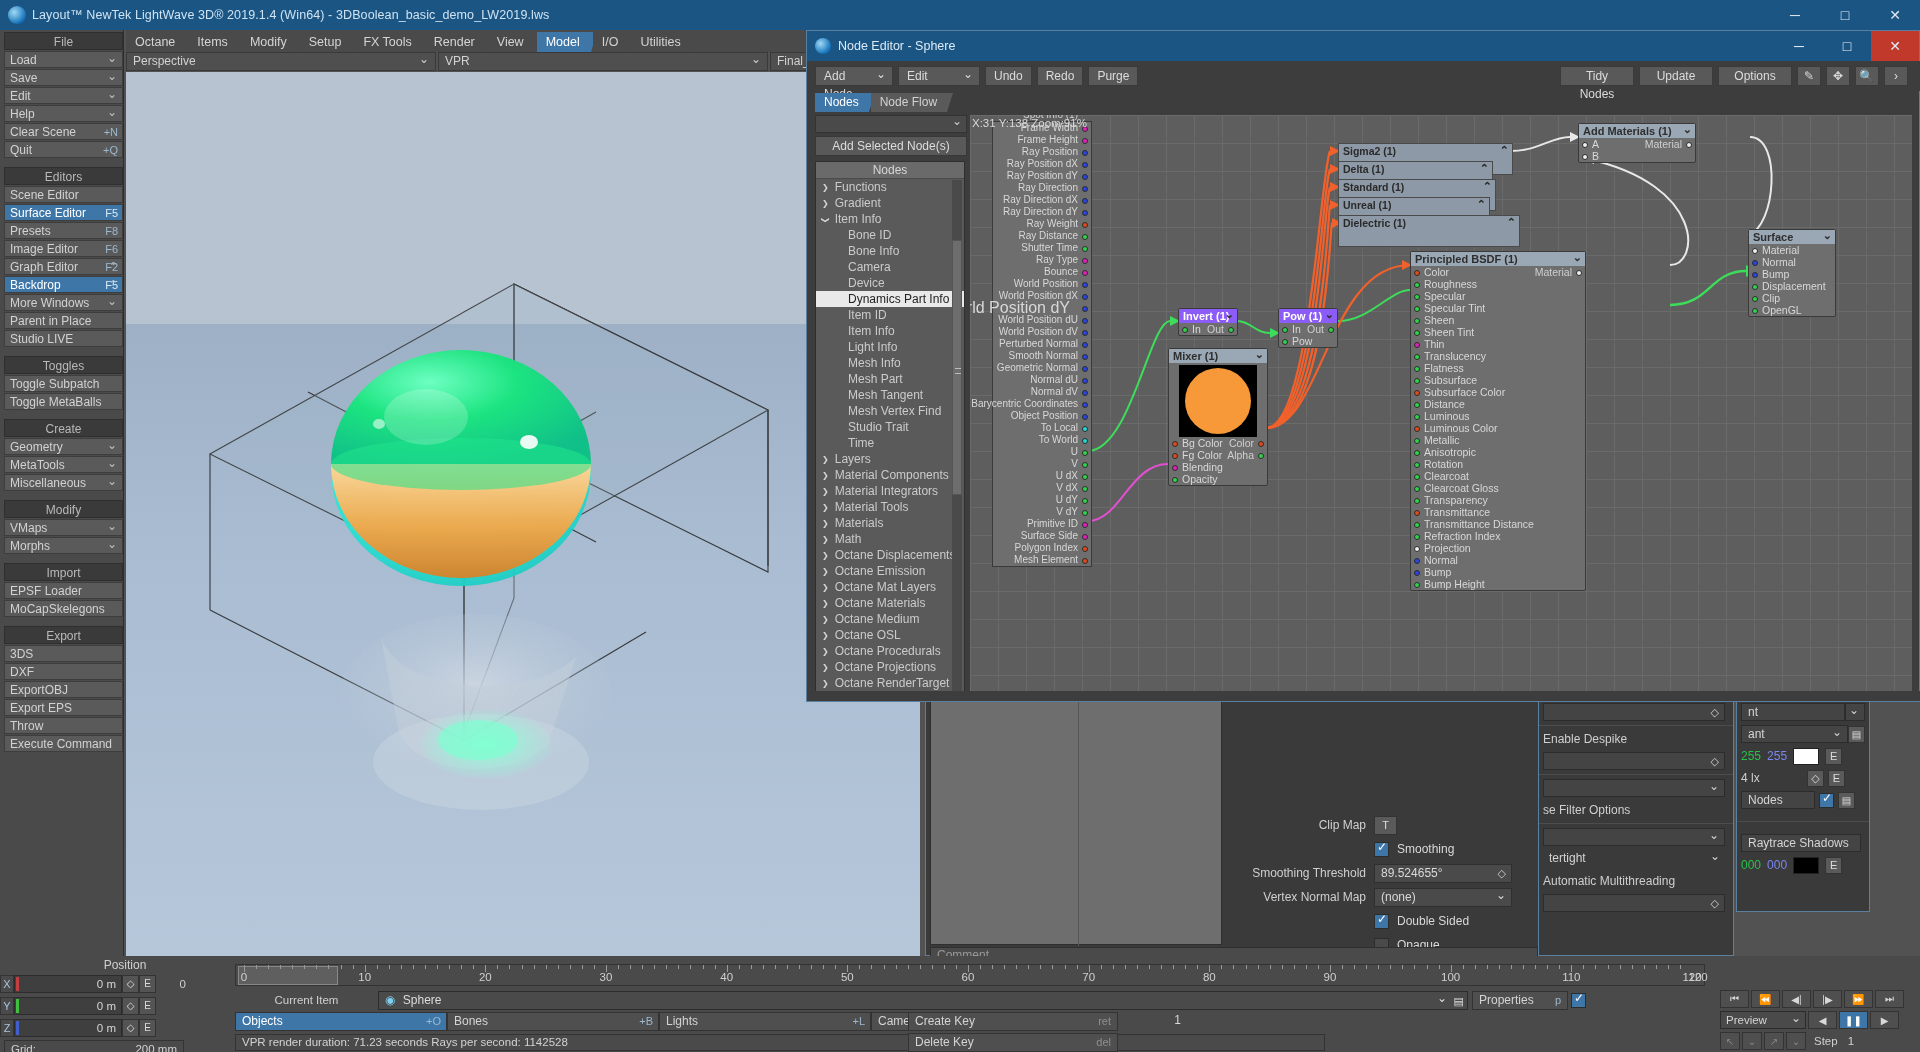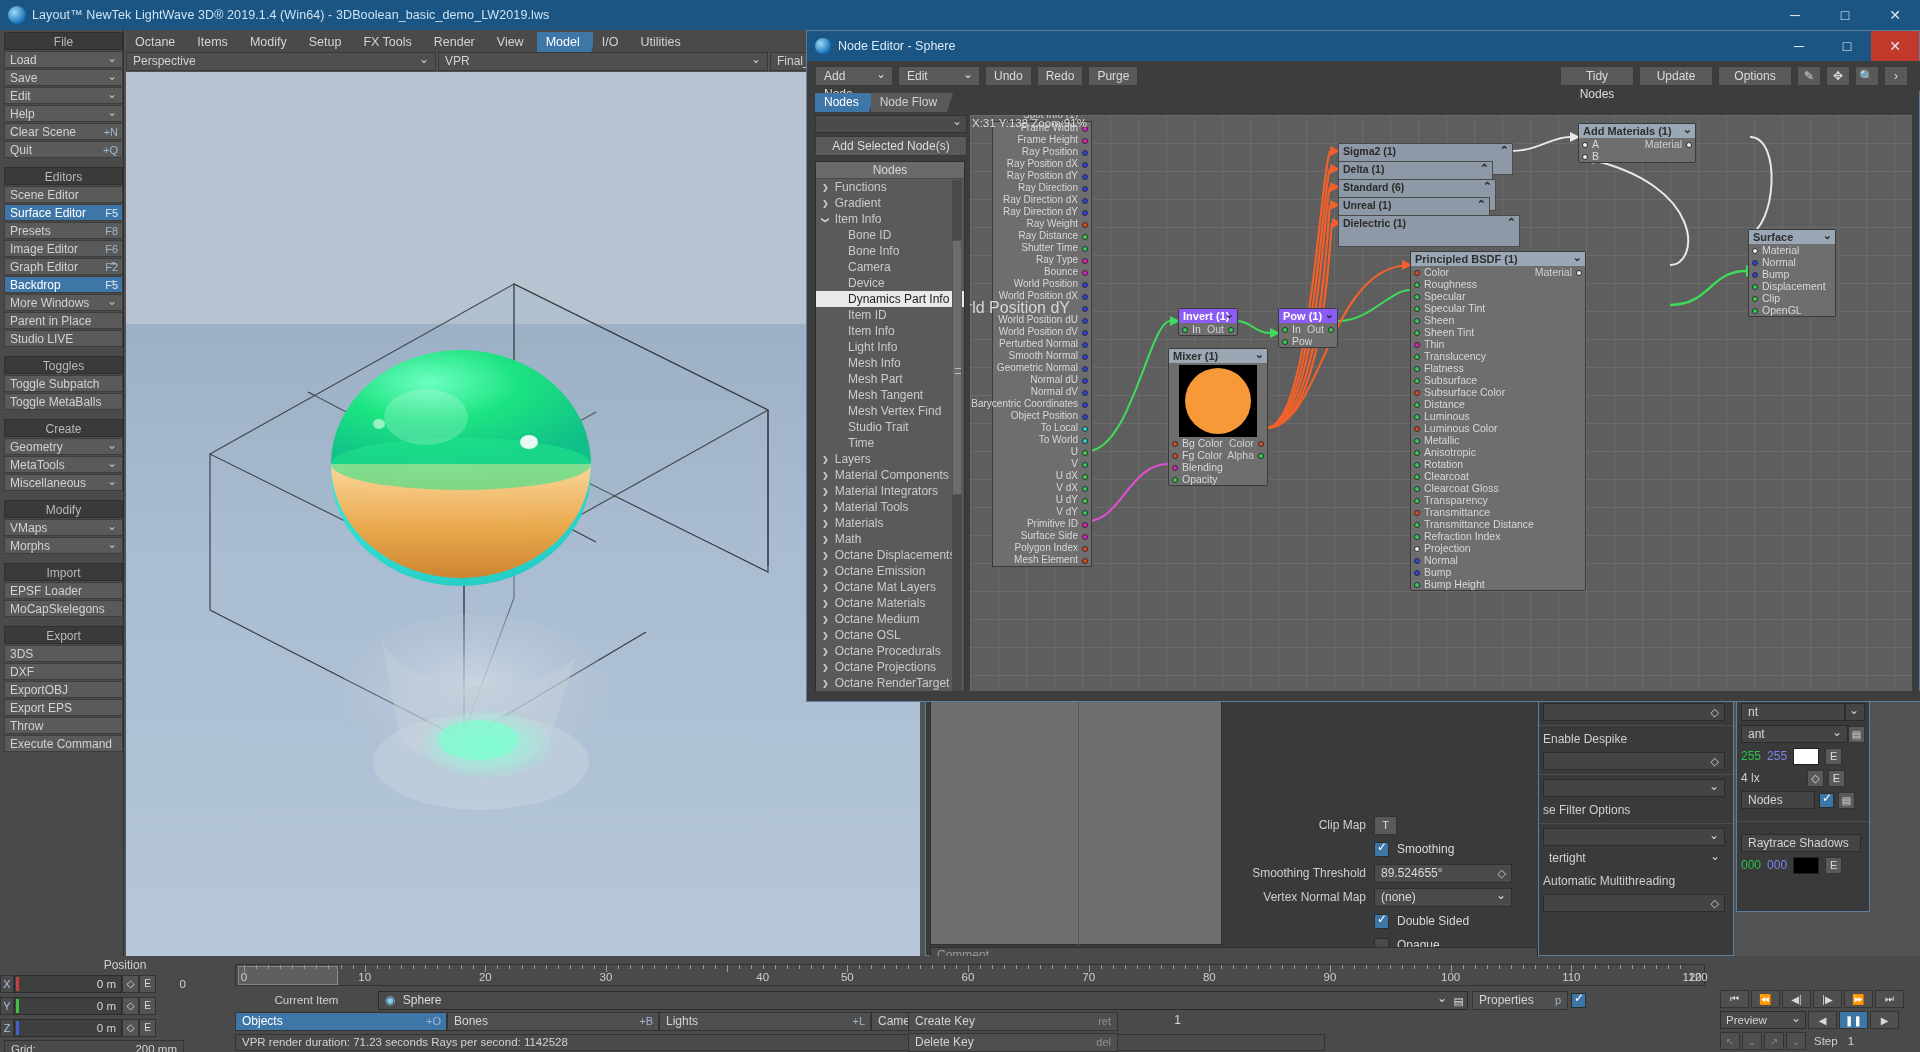--- a/index.html
+++ b/index.html
@@ -732,21 +732,21 @@
             <div class="prow" style="padding-left: 2px; padding-right: 13px; text-align: right; height: 12px;">
               <span style="font-size: 10px; white-space: nowrap; position: absolute; right: 13px;">Mesh Element</span>
               <span class="odot r"></span>
             </div>
           </div>
         </div>
 
       <div id="collapsed-nodes">
           <div class="cnode" style="left: 368px; top: 28px; width: 175px;"><span>Sigma2 (1)</span><span class="up">⌃</span></div>
           <div class="cnode" style="left: 368px; top: 46px; width: 155px;"><span>Delta (1)</span><span class="up">⌃</span></div>
-          <div class="cnode" style="left: 368px; top: 64px; width: 158px;"><span>Standard (6)</span><span class="up">⌃</span></div>
+          <div class="cnode" style="left: 368px; top: 64px; width: 158px;"><span>Standard (1)</span><span class="up">⌃</span></div>
           <div class="cnode" style="left: 368px; top: 82px; width: 152px;"><span>Unreal (1)</span><span class="up">⌃</span></div>
           <div class="cnode" style="left: 368px; top: 100px; width: 182px;"><span>Dielectric (1)</span><span class="up">⌃</span></div>
         </div>
 
       <div class="node" id="addmat" style="left:608px;top:8px;width:118px">
           <div class="nhead"><span>Add Materials (1)</span><span class="chev">⌄</span></div>
           <div class="prow"><span class="dot w"></span><span>A</span><span class="out">Material</span><span class="odot w"></span></div>
           <div class="prow"><span class="dot w"></span><span>B</span></div>
         </div>
 
@@ -888,21 +888,21 @@
             <div class="tl-tick" style="left: 370px; height: 7px;"></div>
             <div class="tl-tick" style="left: 382.067px; height: 4px;"></div>
             <div class="tl-tick" style="left: 394.133px; height: 4px;"></div>
             <div class="tl-tick" style="left: 406.2px; height: 4px;"></div>
             <div class="tl-tick" style="left: 418.267px; height: 4px;"></div>
             <div class="tl-tick" style="left: 430.333px; height: 4px;"></div>
             <div class="tl-tick" style="left: 442.4px; height: 4px;"></div>
             <div class="tl-tick" style="left: 454.467px; height: 4px;"></div>
             <div class="tl-tick" style="left: 466.533px; height: 4px;"></div>
             <div class="tl-tick" style="left: 478.6px; height: 4px;"></div>
-            <div class="tl-num" style="left: 490.667px; margin-left: 36px;">40</div>
+            <div class="tl-num" style="left: 490.667px;">40</div>
             <div class="tl-tick" style="left: 490.667px; height: 7px;"></div>
             <div class="tl-tick" style="left: 502.733px; height: 4px;"></div>
             <div class="tl-tick" style="left: 514.8px; height: 4px;"></div>
             <div class="tl-tick" style="left: 526.867px; height: 4px;"></div>
             <div class="tl-tick" style="left: 538.933px; height: 4px;"></div>
             <div class="tl-tick" style="left: 551px; height: 4px;"></div>
             <div class="tl-tick" style="left: 563.067px; height: 4px;"></div>
             <div class="tl-tick" style="left: 575.133px; height: 4px;"></div>
             <div class="tl-tick" style="left: 587.2px; height: 4px;"></div>
             <div class="tl-tick" style="left: 599.267px; height: 4px;"></div>

